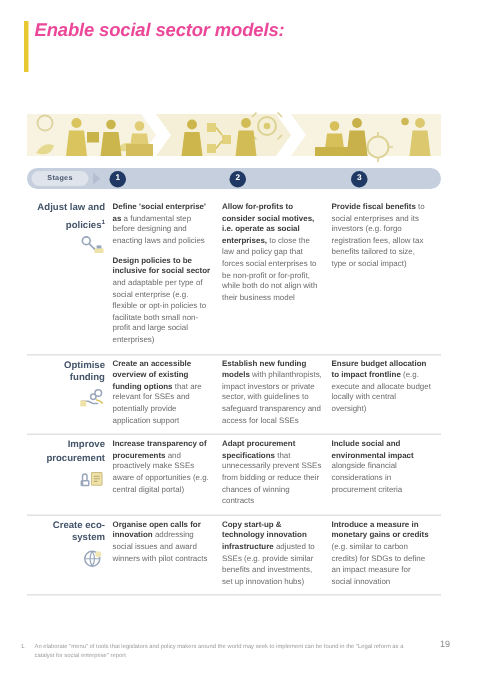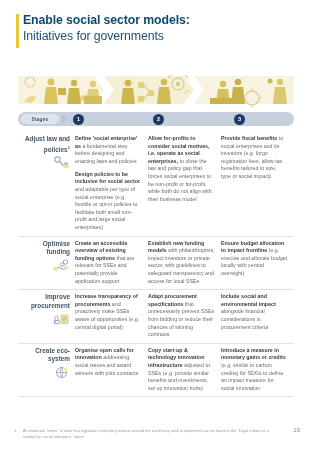--- a/index.html
+++ b/index.html
@@ -12,22 +12,22 @@
   .page { position: relative; width: 312px; height: 450px; background:#fff; }
 
   
   .header { position: relative; padding: 13px 0 0 0; }
   .accent-bar {
     position: absolute; left: 16px; top: 14px;
     width: 2.5px; height: 34px; background: #e8c832;
   }
   .title-block { padding-left: 23px; }
   .title-main {
-    font-size: 12.3px; font-weight: bold; color: #0c4a6e;
-    letter-spacing: -0.1px; line-height: 15px;
+    font-size: 12.3px; font-weight: bold; color: #ec4899;
+    letter-spacing: -0.1px; line-height: 15px; font-style: italic;
   }
   .title-sub {
     font-size: 12.3px; font-weight: normal; color: #1f4e79;
     letter-spacing: -0.1px; line-height: 16px;
   }
 
   
   .illustration {
     position: absolute; left: 18px; top: 70px;
     width: 276px; height: 38px;
@@ -123,21 +123,20 @@
 </style>
 </head>
 <body>
 
 <div class="page">
 
   <div class="header">
     <div class="accent-bar"></div>
     <div class="title-block">
       <div class="title-main">Enable social sector models:</div>
-      <div class="title-sub">Initiatives for governments</div>
     </div>
   </div>
 
   <div class="illustration">
     <svg class="illu-svg" width="276" height="38" viewBox="0 0 276 38">
       <defs>
         <linearGradient id="gA" x1="0" y1="0" x2="0" y2="1">
           <stop offset="0%" stop-color="#f6f1d8"></stop>
             <stop offset="100%" stop-color="#efe6c0"></stop>
         </linearGradient>

